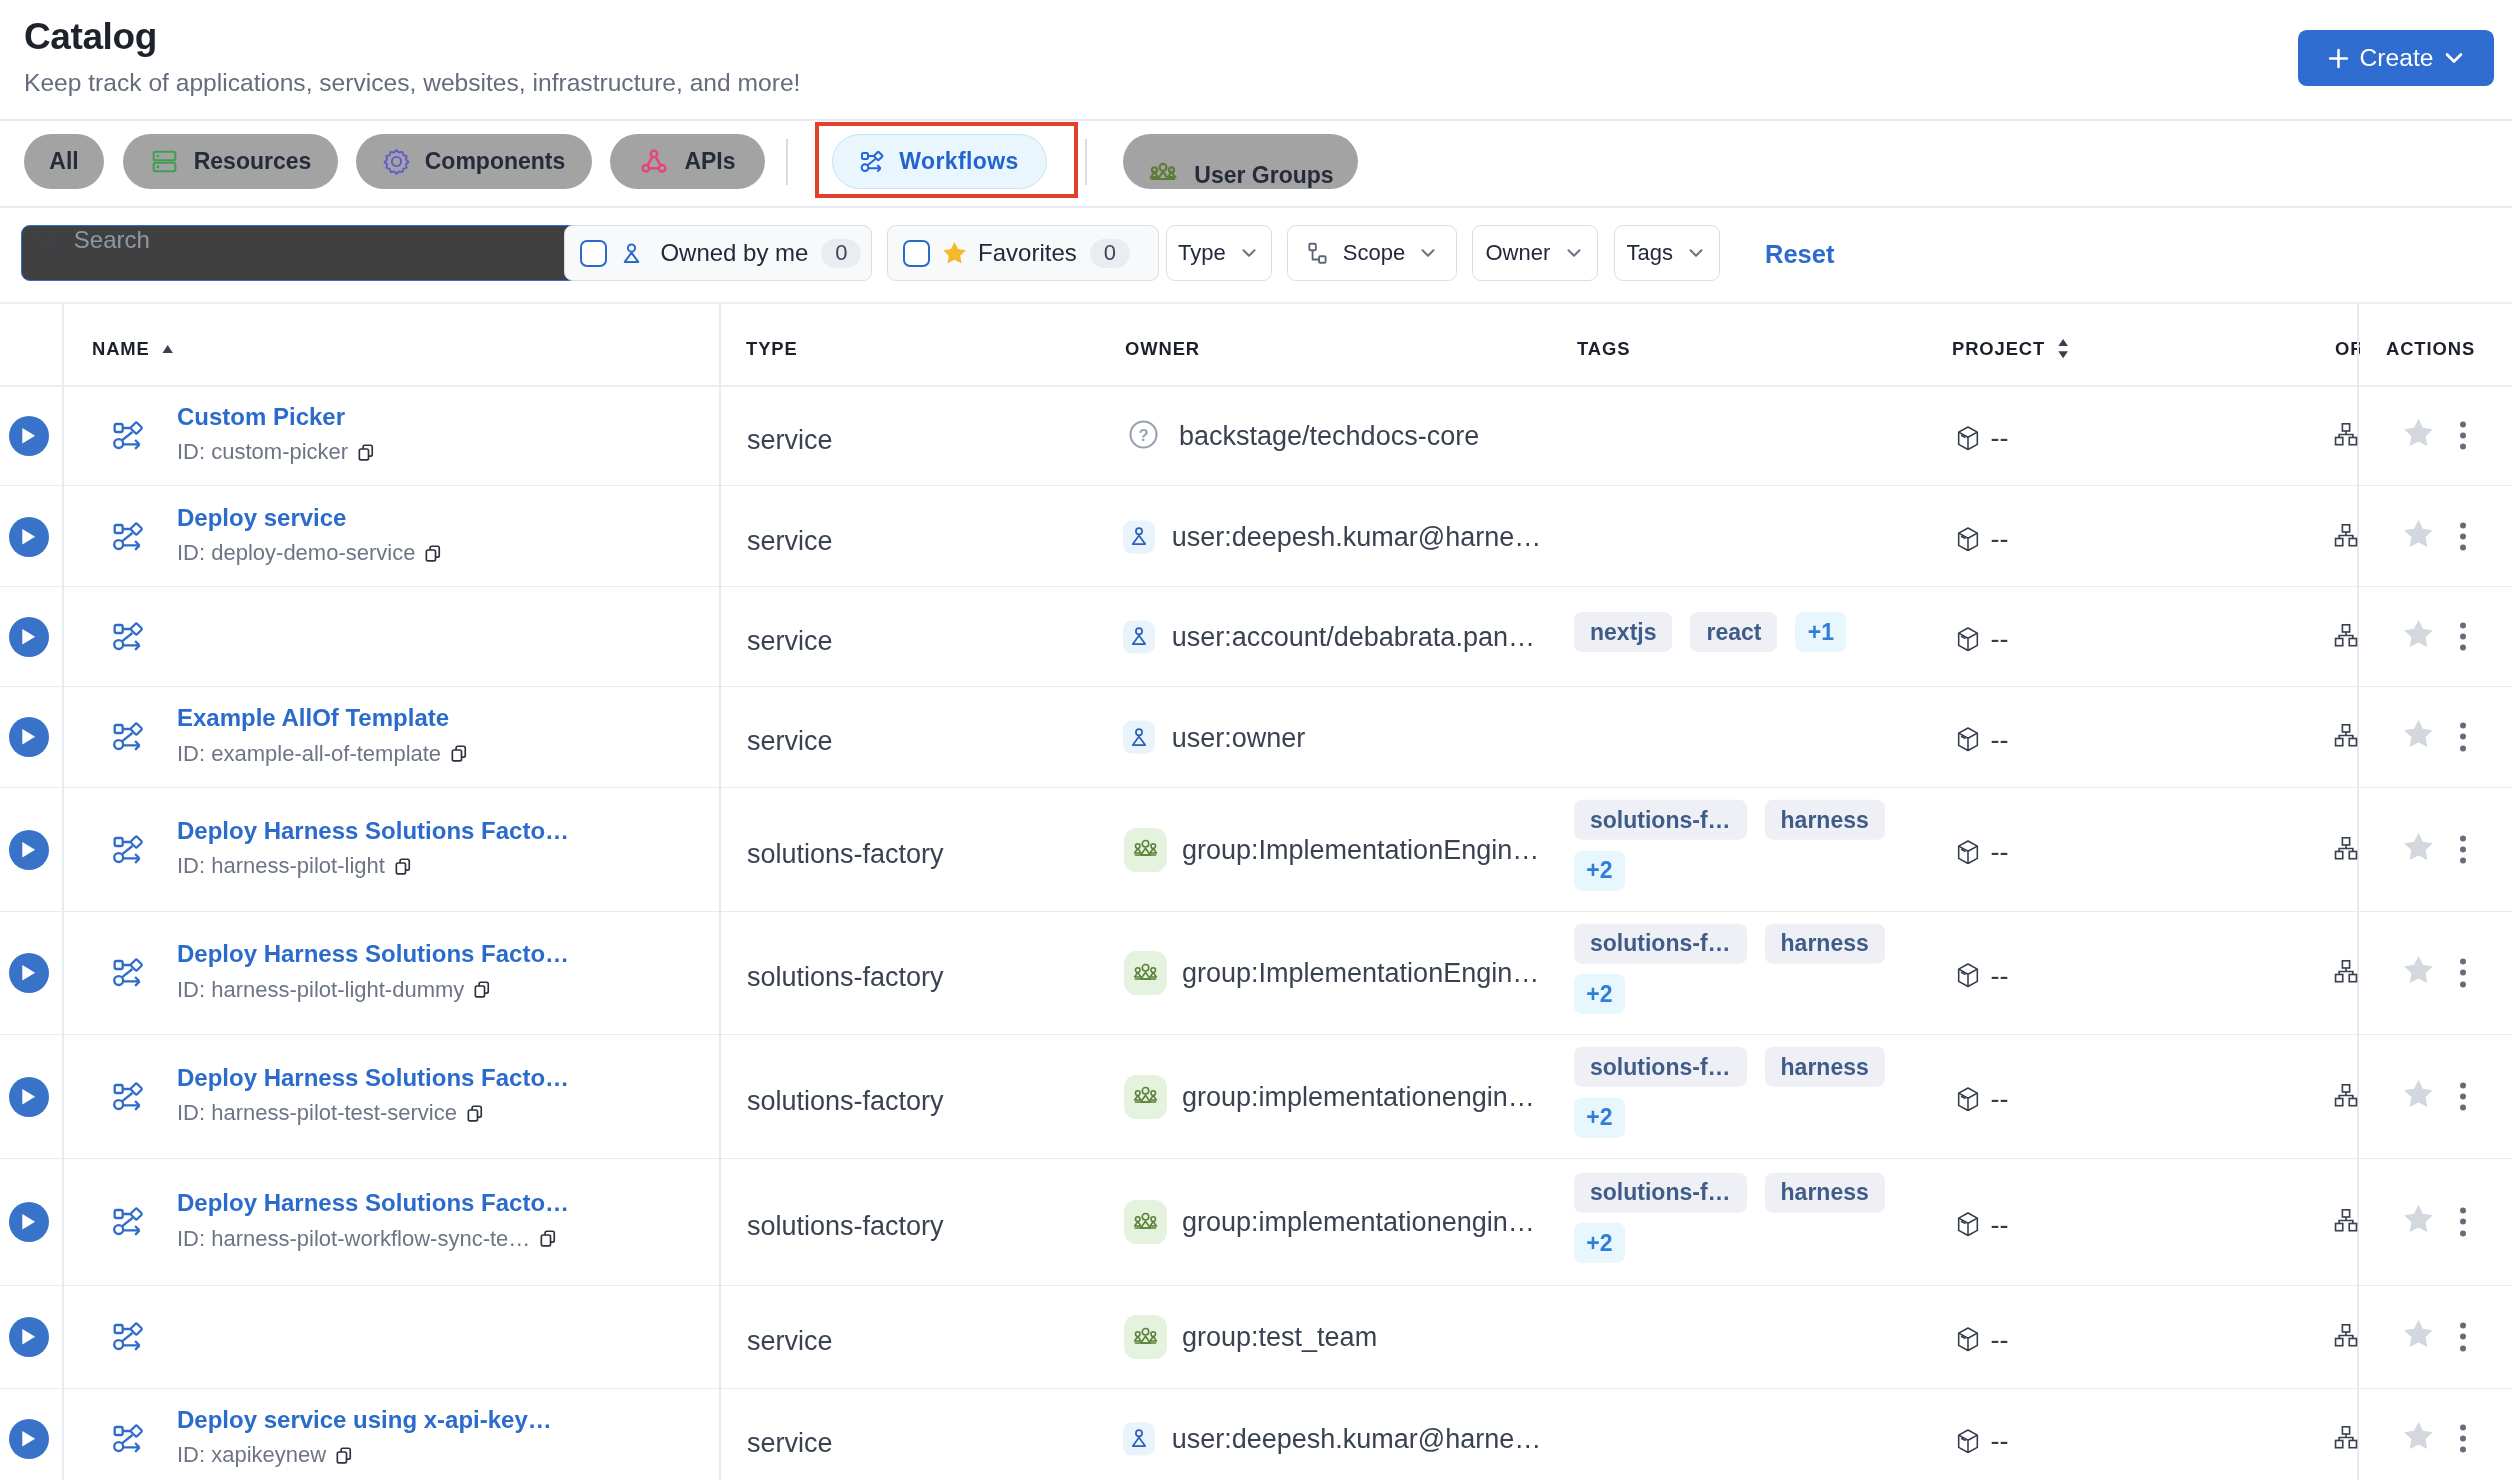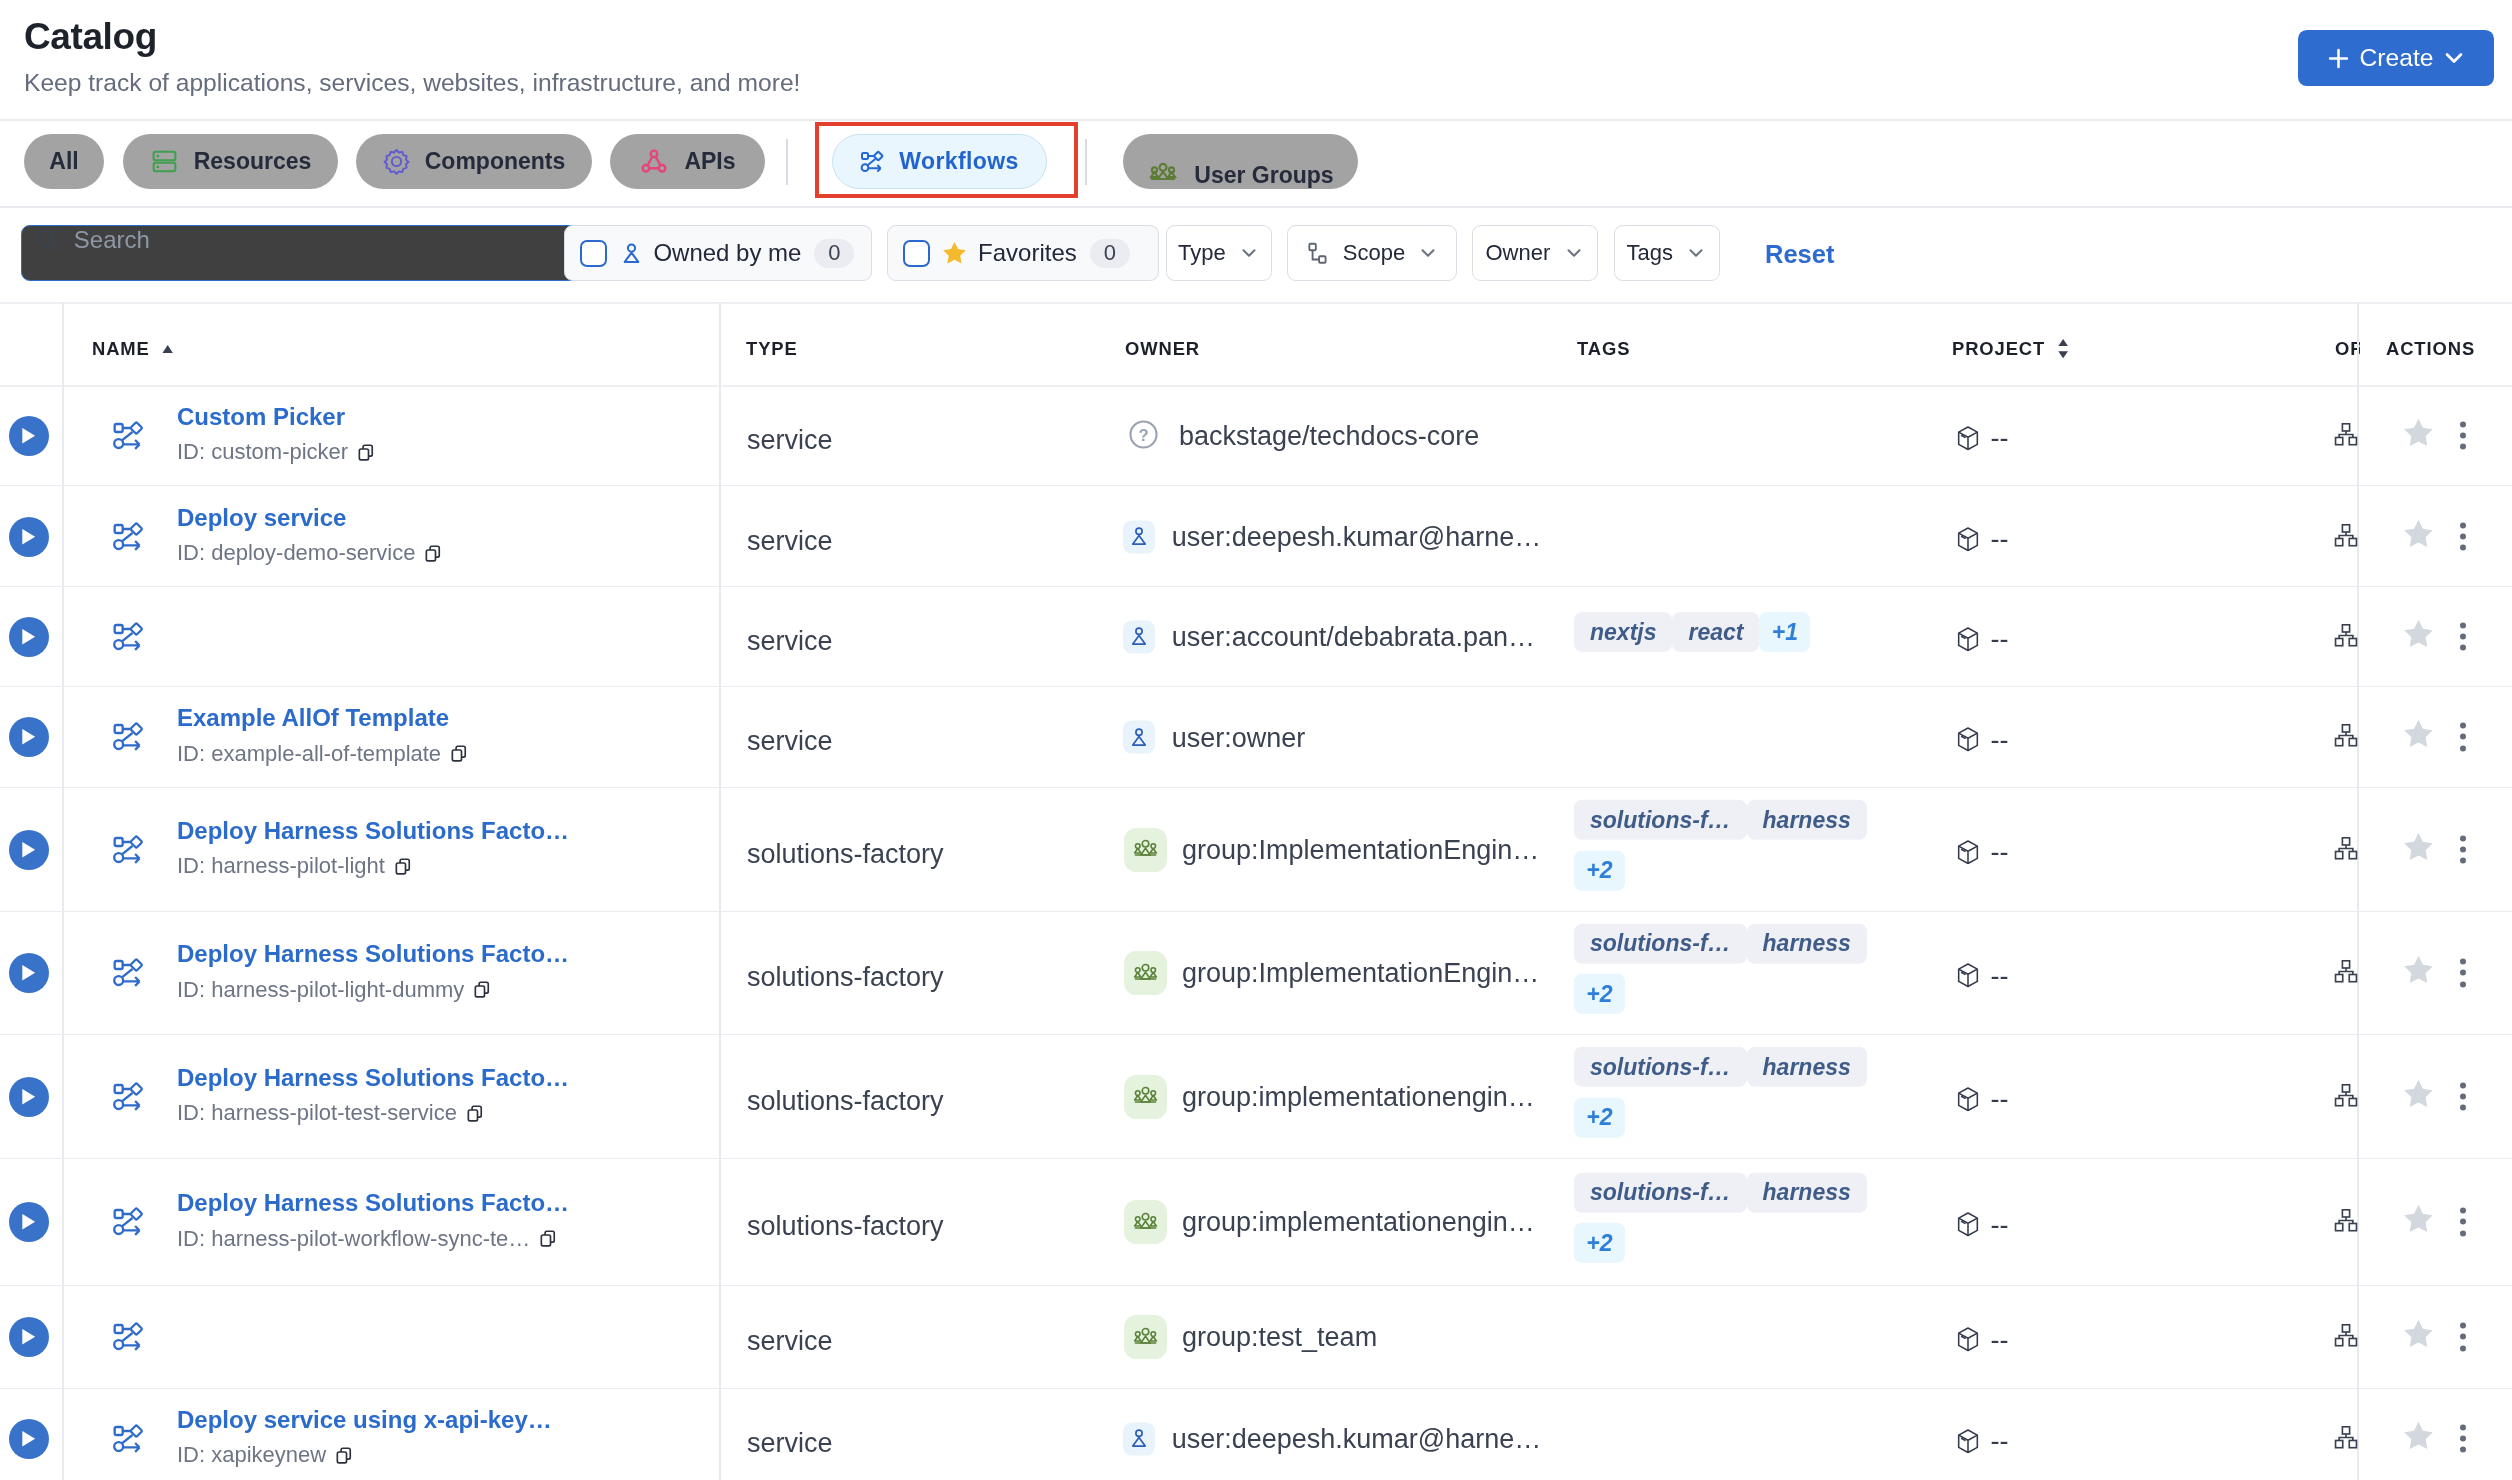--- a/index.html
+++ b/index.html
@@ -41,21 +41,21 @@
 .cell { position:absolute; top:50%; transform:translateY(-50%); }
 .play { left:8.8px; width:40px; height:40px; border-radius:50%; background:#3873c9; display:flex; align-items:center; justify-content:center; }
 .nameblk { left:177px; margin-top:-2.6px; }
 .nm { font-size:24px; font-weight:700; color:#2b6bcb; line-height:33px; white-space:nowrap; }
 .idl { font-size:22px; color:#6d7585; line-height:27px; margin-top:5.3px; white-space:nowrap; display:flex; align-items:center; gap:8px; }
 .ty { left:747px; font-size:27px; color:#3a4252; margin-top:4.4px; }
 .ow { display:flex; align-items:center; }
 .owtx { font-size:27px; color:#3a4252; white-space:nowrap; position:relative; top:0.9px; }
 .uav { width:32px; height:33px; border-radius:8.8px; background:#e9f3fb; display:flex; align-items:center; justify-content:center; }
 .gav { width:43px; height:44px; border-radius:12.3px; background:#e5f2de; display:flex; align-items:center; justify-content:center; }
-.tgline { display:flex; gap:0;font-style:italic; }
+.tgline { display:flex; gap:18px; }
 .cell.tgline, .cell.tgwrap { margin-top:-4.4px; }
 .pill { height:40px; border-radius:8px; background:#eff0f6; color:#3f5c88; font-size:23px; font-weight:700;
   display:flex; align-items:center; padding:0 16px; white-space:nowrap; }
 .pill.plus { background:#e8f6fd; color:#2f7fd9; padding:0 12.3px; }
 .pr { left:1956px; display:flex; align-items:center; gap:10.5px; font-size:27px; color:#343b4d; margin-top:2.6px; }
 .og { left:2334px; }
 .star { left:2402px; }
 .kb { left:2460px; display:flex; flex-direction:column; gap:5.3px; }
 .kb i { width:6.1px; height:6.1px; border-radius:50%; background:#646c7c; display:block; }
 </style>
@@ -119,21 +119,21 @@
         <path d="M15.2 15.2L20 20" stroke-linecap="round"></path>
       </svg>
     <span>Search</span>
   </div>
   <div class="abs fbox chip" style="left:564px; width:308px;">
     <div class="cbx" style="margin-left:15px"></div>
     <svg style="margin-left:11.4px" width="27" height="27" viewBox="0 0 24 24" fill="none" stroke="#2a6ace" stroke-width="1.8">
         <circle cx="12" cy="7.2" r="3.2"></circle>
         <path d="M6 19.5l6-8.2 6 8.2z" stroke-linejoin="round"></path>
       </svg>
-    <span style="margin-left:8px">Owned by me</span>
+    <span style="margin-left:15px">Owned by me</span>
     <div class="badge" style="margin-left:13px">0</div>
   </div>
   <div class="abs fbox chip" style="left:887px; width:272px;">
     <div class="cbx" style="margin-left:15px"></div>
     <svg style="margin-left:11.4px" width="27" height="27" viewBox="0 0 24 24">
         <path d="M12 1.8l3.1 6.3 7 1-5 4.9 1.2 6.9-6.3-3.3-6.3 3.3 1.2-6.9-5-4.9 7-1z" fill="#f5b92e"></path>
       </svg>
     <span style="margin-left:9.7px">Favorites</span>
     <div class="badge" style="margin-left:13px">0</div>
   </div>

